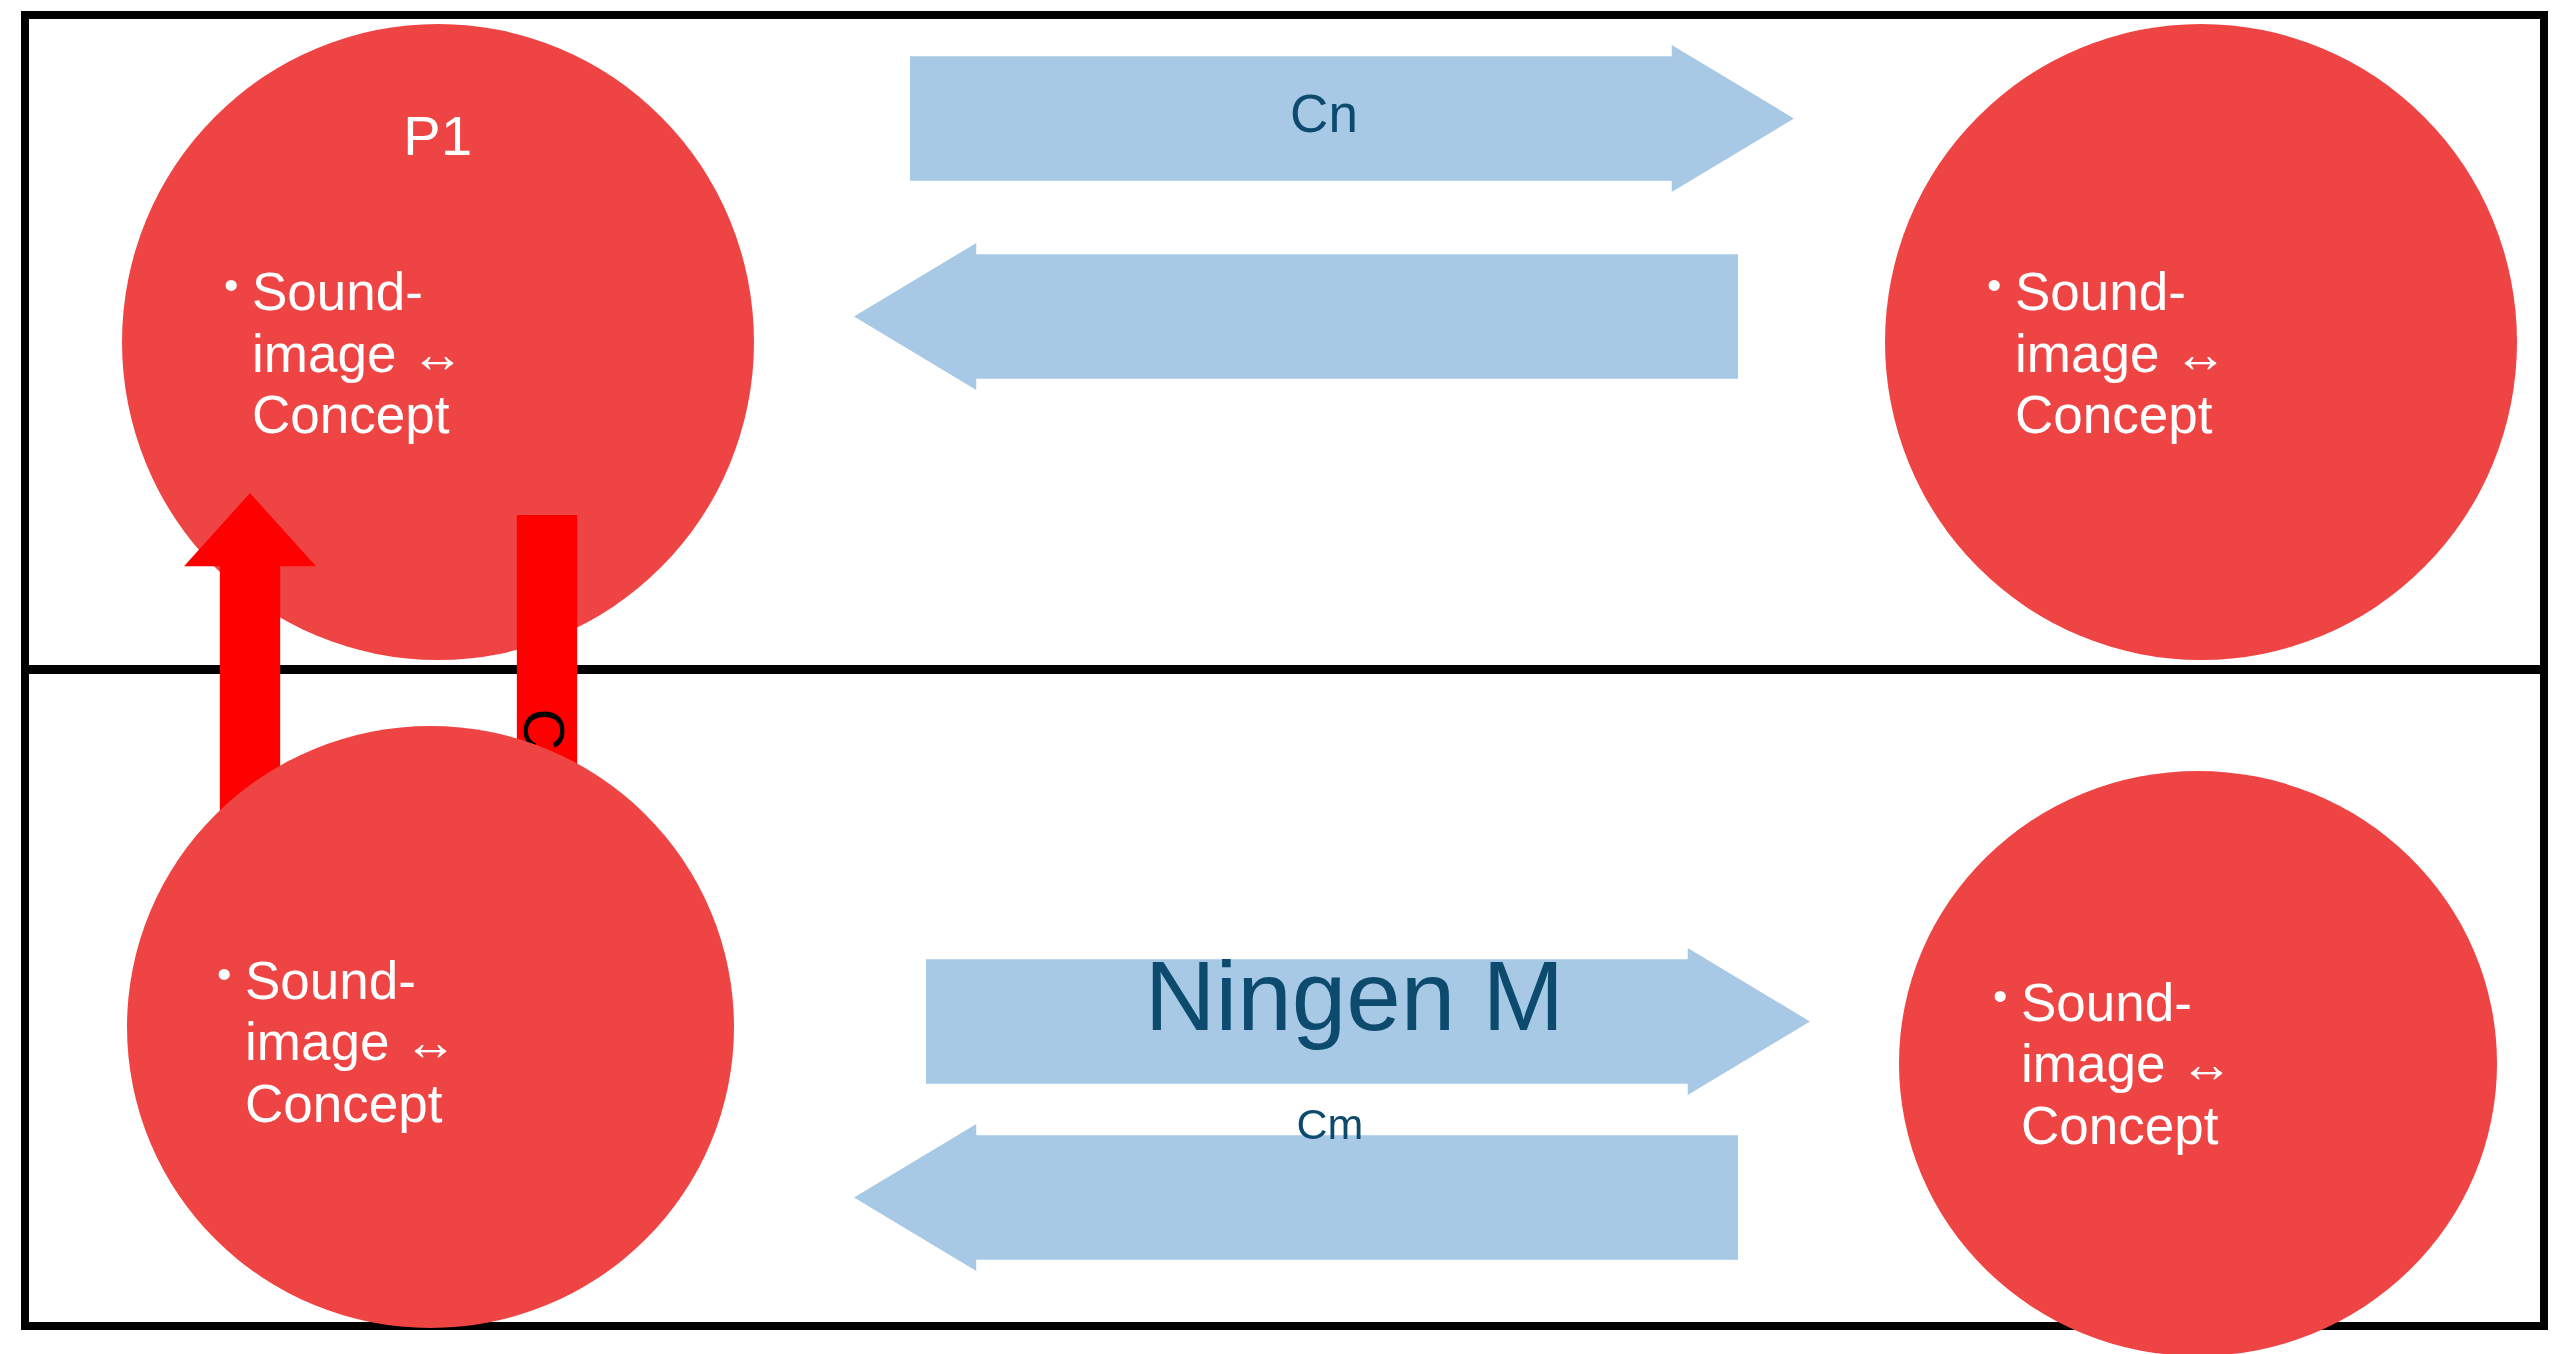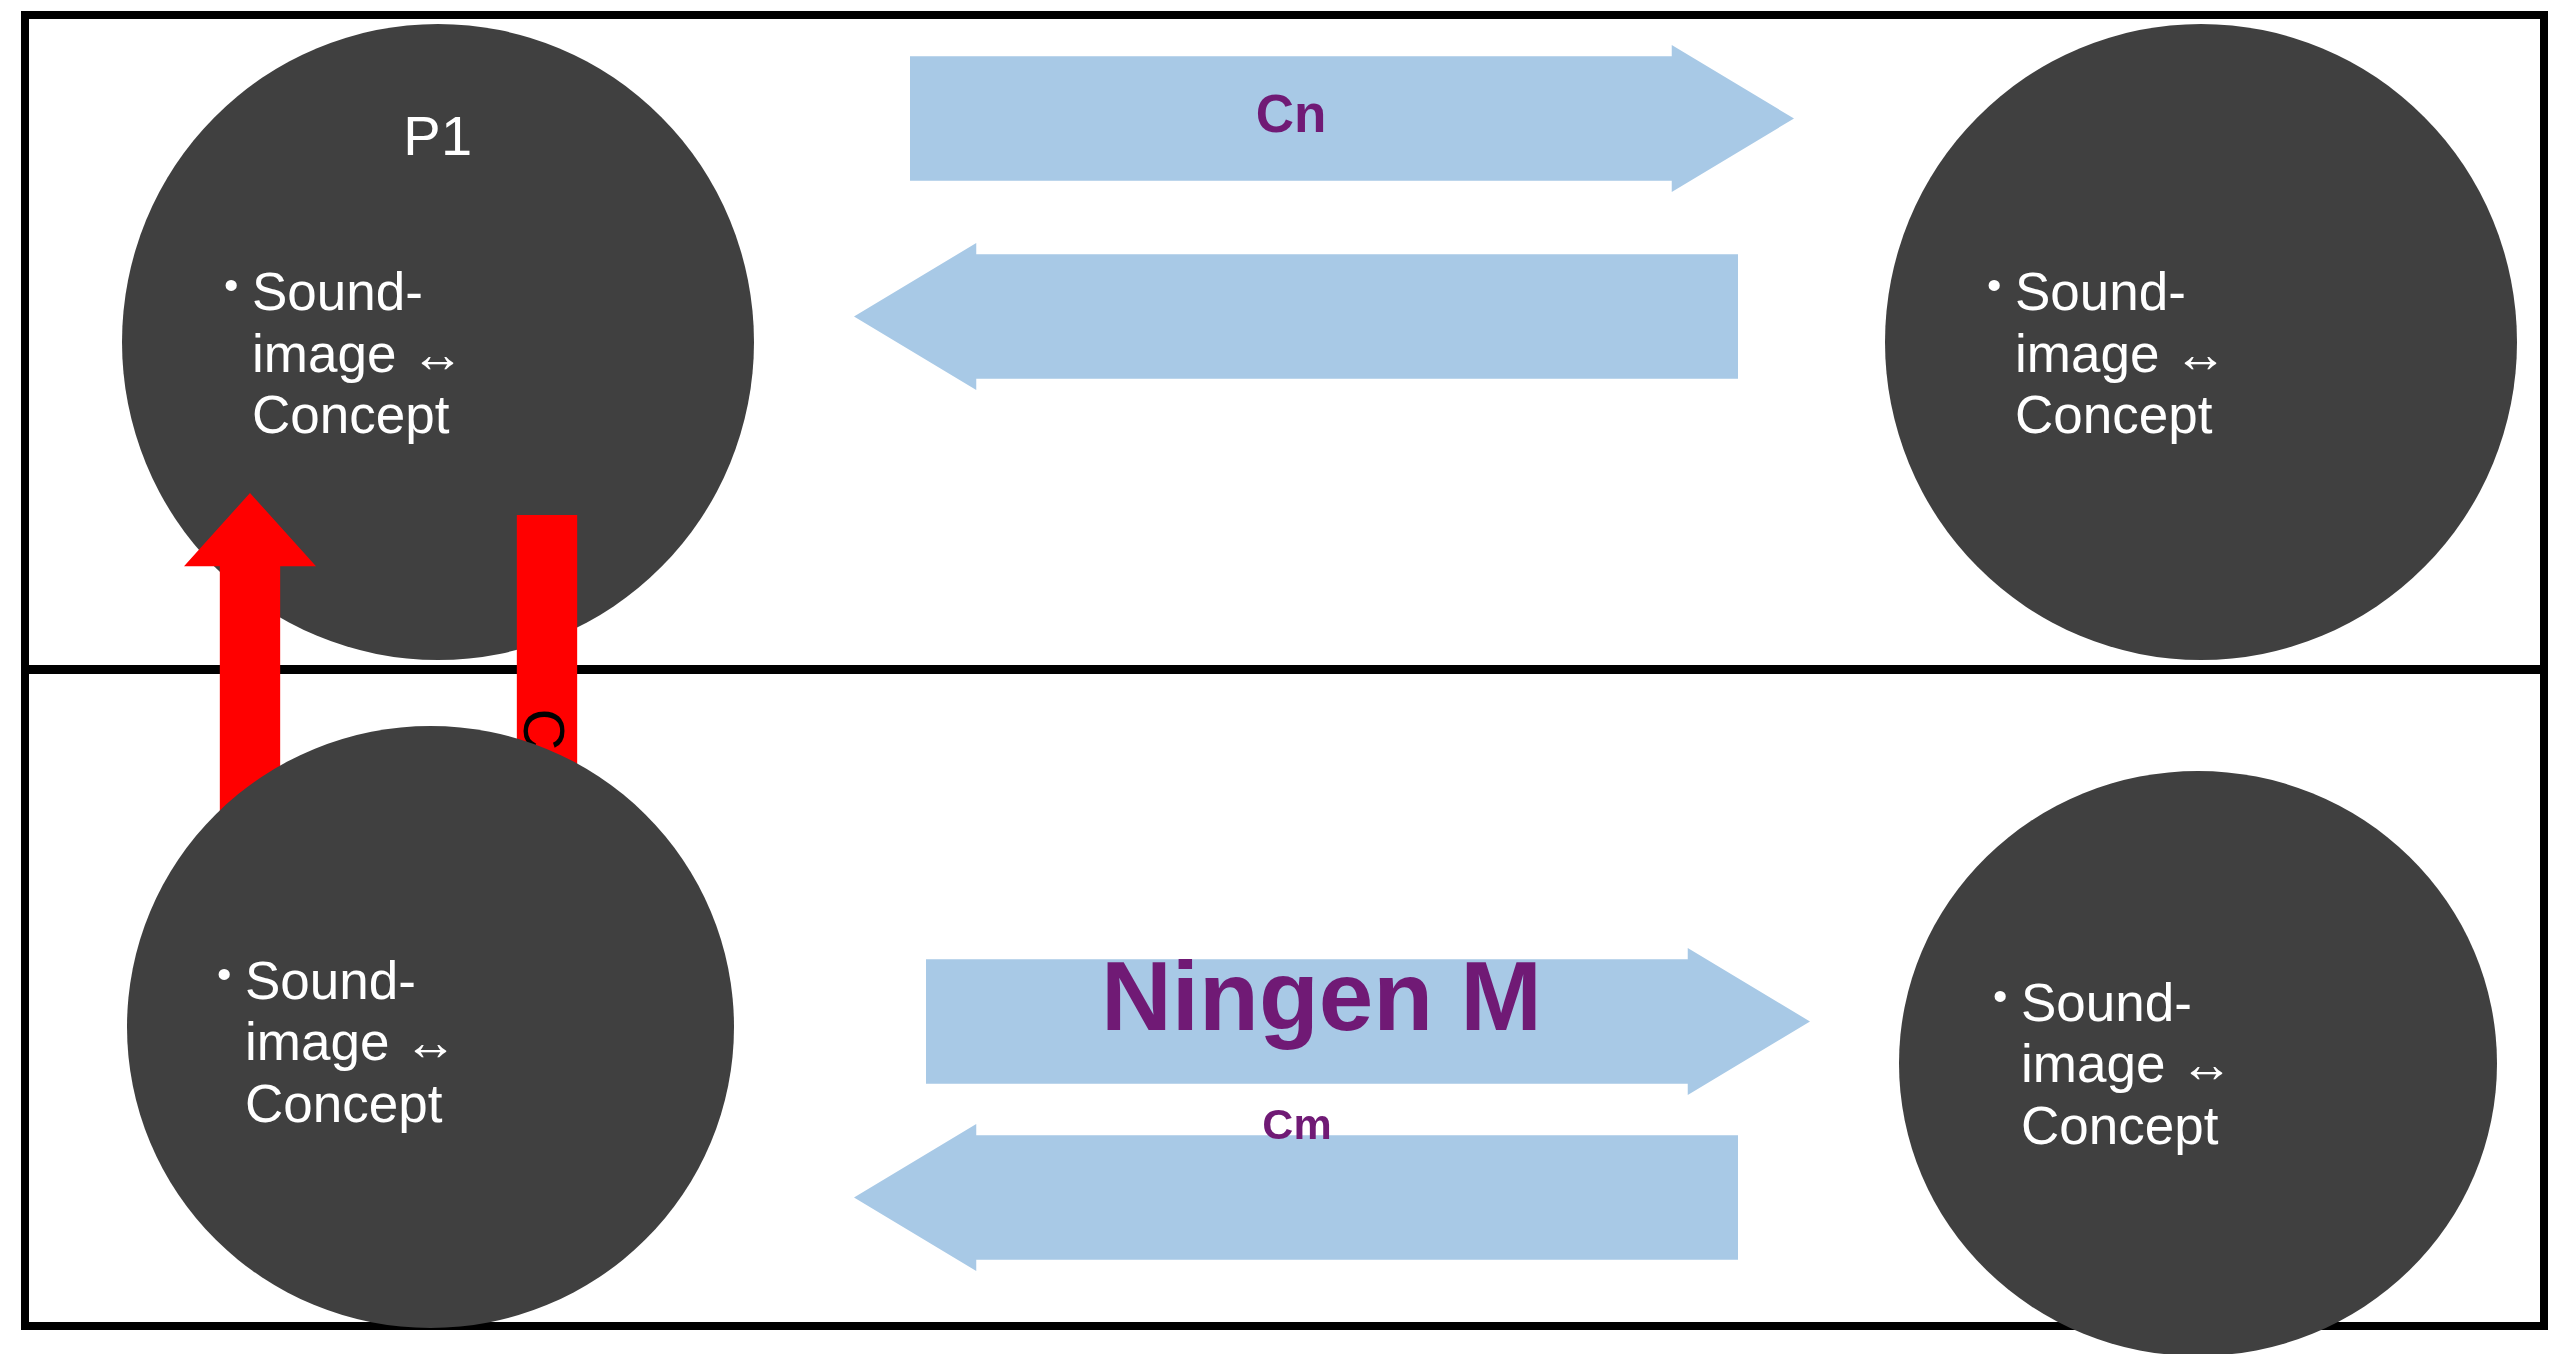--- a/index.html
+++ b/index.html
@@ -35,21 +35,21 @@
     top: 665px;
     width: 2527px;
     height: 8.5px;
     background: #000000;
   }
 
   
   .person {
     position: absolute;
     border-radius: 50%;
-    background: #404040;
+    background: #ef4444;
     box-sizing: border-box;
     text-decoration: underline;
   }
   .person .p-label {
     position: absolute;
     left: 0;
     right: 0;
     text-align: center;
     color: #FFFFFF;
     font-size: 56px;
@@ -100,23 +100,24 @@
   
   .barrow {
     position: absolute;
   }
   .barrow svg { display: block; width: 100%; height: 100%; }
   .barrow .arr-fill { fill: #A8C9E6; }
 
   .arrow-text {
     position: absolute;
     text-align: center;
-    color: #701a75;
-    font-weight: 700;
+    color: #0c4a6e;
+    font-weight: 400;
     white-space: nowrap;
+    padding-left: 33px;
   }
 
   
   #arrow-cn { left: 910px; top: 45px;  width: 884px; height: 147px; }
   #label-cn { left: 910px; top: 83px;  width: 762px; font-size: 53px; }
 
   
   #arrow-ningen-n { left: 854px; top: 243px; width: 884px; height: 147px; }
   #label-ningen-n { left: 959px; top: 256px; width: 715px; font-size: 98px; }
 

